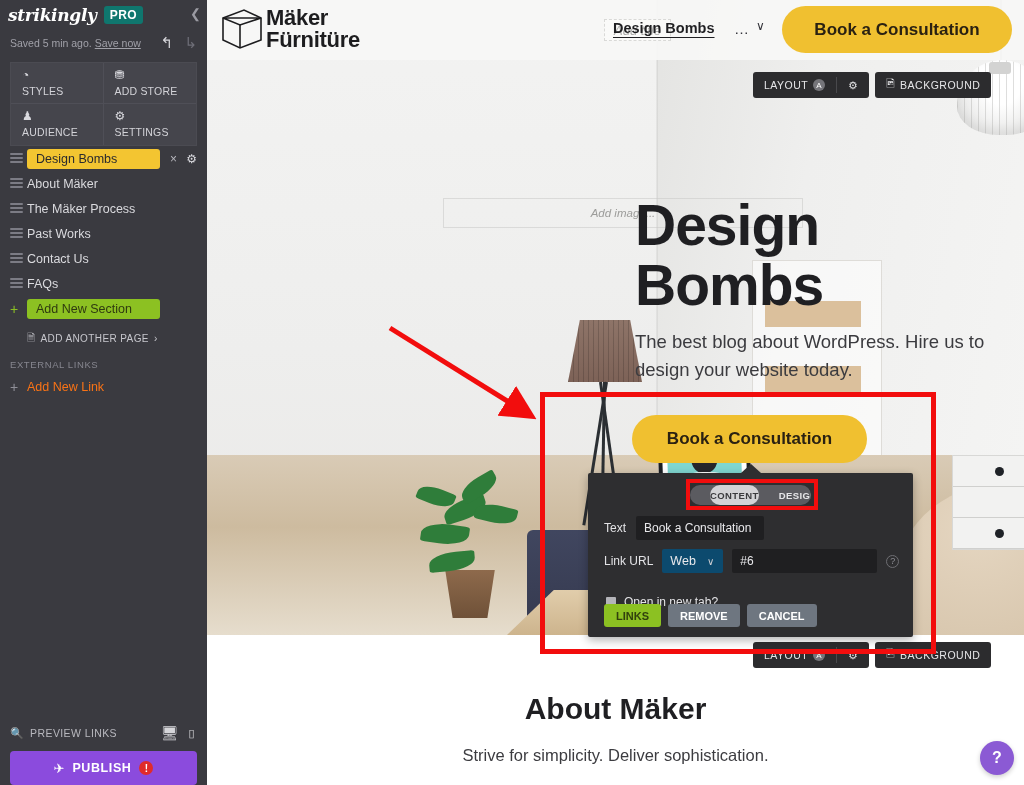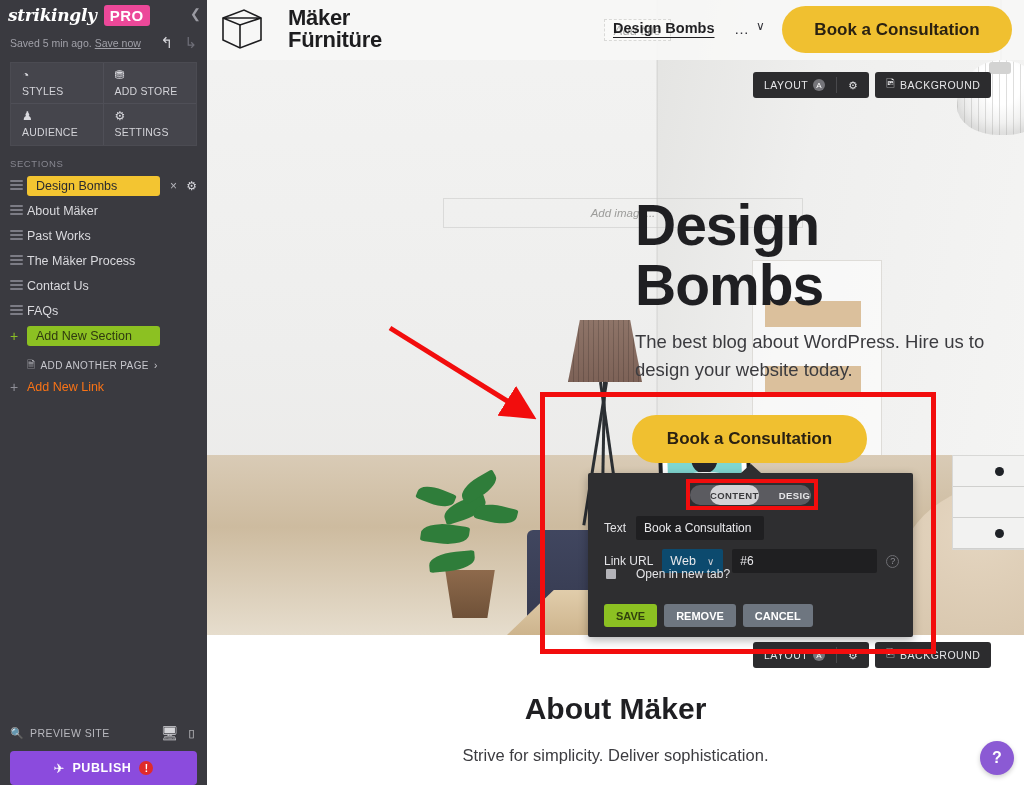--- a/index.html
+++ b/index.html
@@ -21,21 +21,21 @@
   .sb-brandbar {
     height: 30px; display: flex; align-items: center;
     padding: 0 8px; position: relative;
   }
   .sb-logo {
     font-family: "DejaVu Serif", serif;
     font-style: italic; font-weight: bold;
     font-size: 17px; color: #ffffff; letter-spacing: -0.3px;
   }
   .sb-pro {
-    background: #ec4899; color: #fff; font-size: 15px; font-weight: bold;
+    background: #0f766e; color: #fff; font-size: 12px; font-weight: bold;
     border-radius: 3px; padding: 2px 6px 2px 6px; margin-left: 7px;
     letter-spacing: 0.5px;
   }
   .sb-collapse {
     position: absolute; right: 6px; top: 6px;
     color: #9a9aa2; font-size: 13px; cursor: pointer;
   }
   .sb-saverow {
     height: 26px; display: flex; align-items: center;
     padding: 0 10px; font-size: 10.5px; color: #a0a0a8;
@@ -195,21 +195,21 @@
   
   .table { position:absolute; left:300px; top:590px; width:260px; height:45px;
     background:linear-gradient(180deg,#e1cdab,#cdb48d); clip-path:polygon(18% 0,100% 0,100% 100%,0 100%);}
   .outlet { position:absolute; left:505px; top:500px; width:12px; height:16px; background:#f0f0ee; border:1px solid #dcdcda;}
 
   
   .nav {
     position:absolute; left:0; top:0; width:817px; height:60px;
     background:rgba(247,247,246,.92);
   }
-  .logo-wrap { position:absolute; left:12px; top:6px; display:flex; align-items:center; gap:23px;}
+  .logo-wrap { position:absolute; left:12px; top:6px; display:flex; align-items:center; gap:1px;}
   .cube { width:46px; height:46px; position:relative;}
   .navlogo-txt { font-size:22px; line-height:22px; color:#1d1d1f; font-weight:600; letter-spacing:-0.3px;}
   .addtitle {
     position:absolute; left:397px; top:19px; width:67px; height:22px;
     border:1px dashed #d9d9d7; background:rgba(255,255,255,.35);
     display:flex; align-items:center; justify-content:center;
     font-size:13px; color:#aaaaa8; font-style:italic; cursor:pointer;
   }
   .navlink {
     position:absolute; left:406px; top:20px; font-size:14.5px; color:#1f1f22;
@@ -348,21 +348,20 @@
       <div class="sb-cell">
         <span class="ic">♟</span>
         <span class="lb">AUDIENCE</span>
       </div>
       <div class="sb-cell">
         <span class="ic">⚙</span>
         <span class="lb">SETTINGS</span>
       </div>
     </div>
 
-    <div class="sb-heading">SECTIONS</div>
 
     <div class="sec-row active">
       <span class="sec-drag">
           <b></b>
           <b></b>
           <b></b>
         </span>
       <span class="sec-label">Design Bombs</span>
       <span class="sec-x">×</span>
       <span class="sec-gear">⚙</span>
@@ -374,29 +373,29 @@
           <b></b>
         </span>
       <span class="sec-label">About Mäker</span>
     </div>
     <div class="sec-row">
       <span class="sec-drag">
           <b></b>
           <b></b>
           <b></b>
         </span>
-      <span class="sec-label">Past Works</span>
+      <span class="sec-label">The Mäker Process</span>
     </div>
     <div class="sec-row">
       <span class="sec-drag">
           <b></b>
           <b></b>
           <b></b>
         </span>
-      <span class="sec-label">The Mäker Process</span>
+      <span class="sec-label">Past Works</span>
     </div>
     <div class="sec-row">
       <span class="sec-drag">
           <b></b>
           <b></b>
           <b></b>
         </span>
       <span class="sec-label">Contact Us</span>
     </div>
     <div class="sec-row">
@@ -412,30 +411,31 @@
       <span class="addsec-plus">+</span>
       <span class="addsec-lbl">Add New Section</span>
     </div>
 
     <div class="addpage-row">
       <span>🗎</span>
       <span>ADD ANOTHER PAGE</span>
       <span>›</span>
     </div>
 
+    <div class="sb-heading">EXTERNAL LINKS</div>
 
     <div class="ext-row">
       <span class="ext-plus">+</span>
       <span class="ext-lbl">Add New Link</span>
     </div>
 
     <div class="sb-bottom">
       <div class="preview-row">
         <span class="mag">🔍</span>
-        <span>PREVIEW SITE</span>
+        <span>PREVIEW LINKS</span>
         <span class="pv-desktop">🖥</span>
         <span class="pv-mobile">▯</span>
       </div>
       <div class="publish-btn">
         <span class="rocket">✈</span>
         <span class="txt">PUBLISH</span>
         <span class="warn">!</span>
       </div>
     </div>
   </div>
@@ -582,27 +582,27 @@
       <div class="prow" style="left:16px; top:76px; gap:9px;">
         <span class="plabel">Link URL</span>
         <span style="position:relative;display:inline-block;">
           <input class="pselect" readonly="" value="Web" style="">
           <span class="pselect-chev">∨</span>
         </span>
         <input class="pinput" style="width: 145px;" value="#6">
         <span class="qmark">?</span>
       </div>
 
-      <div class="prow" style="left:18px; top:94px; gap:20px;">
+      <div class="prow" style="left:18px; top:122px; gap:8px;">
         <span class="cbox"></span>
         <span class="plabel">Open in new tab?</span>
       </div>
 
       <div class="prow" style="left:16px; top:131px; gap:7px;">
-        <div class="pbtn save">SAVE</div>
+        <div class="pbtn save">LINKS</div>
         <div class="pbtn grey">REMOVE</div>
         <div class="pbtn grey">CANCEL</div>
       </div>
     </div>
 
   </div>
 
   <svg class="anno" style="left:0;top:0;width:1024px;height:785px;">
     <defs>
       <marker id="ah" markerWidth="7" markerHeight="7" refX="5" refY="3.5" orient="auto">

